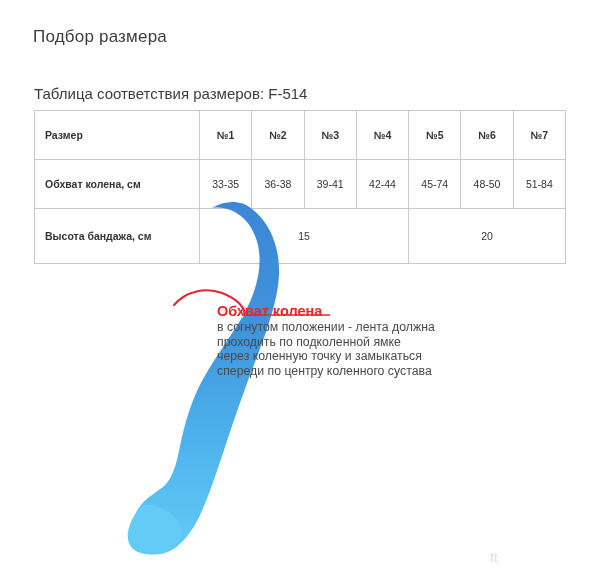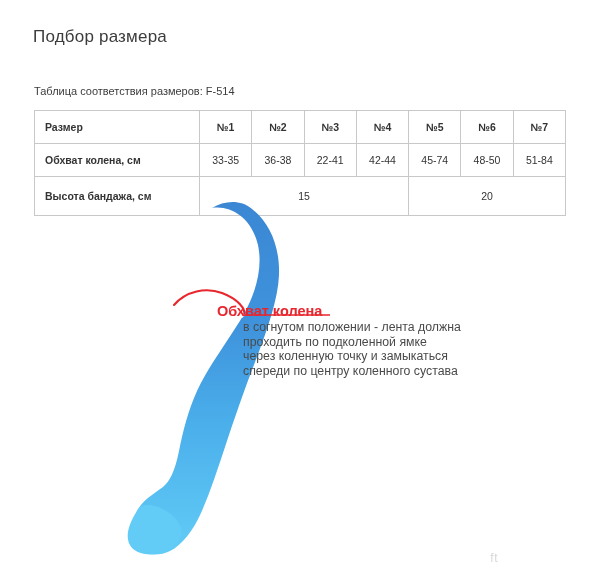--- a/index.html
+++ b/index.html
@@ -27,37 +27,37 @@
     top: 27px;
     font-size: 17px;
     font-weight: 400;
     color: #3c3c3c;
     letter-spacing: 0.2px;
   }
   .table-caption {
     position: absolute;
     left: 34px;
     top: 85px;
-    font-size: 11px;
+    font-size: 15px;
     color: #3c3c3c;
     text-align: center;
   }
   .size-table {
     position: absolute;
     left: 34px;
     top: 110px;
     width: 532px;
     border-collapse: collapse;
     font-size: 10.5px;
     color: #333333;
     table-layout: fixed;
   }
   .size-table td, .size-table th {
     border: 1px solid #c8c8c8;
-    padding: 6px 4px;
+    padding: 14px 4px;
     text-align: center;
     vertical-align: middle;
     height: 20px;
   }
   .size-table .rowhead {
     text-align: left;
     padding-left: 10px;
     font-weight: bold;
     width: 150px;
   }
@@ -85,21 +85,20 @@
     color: #e8262e;
     font-size: 14.5px;
     font-weight: bold;
     line-height: 16px;
     margin-bottom: 1px;
   }
   .callout-text {
     color: #4a4a4a;
     font-size: 12.3px;
     line-height: 14.5px;
-    margin-left: 26px;
   }
   .watermark {
     position: absolute;
     right: 14px;
     bottom: 12px;
     font-size: 12px;
     color: #d8d8d8;
     letter-spacing: 0.5px;
     line-height: 9px;
     text-align: right;
@@ -123,21 +122,21 @@
         <td class="colhead">№3</td>
         <td class="colhead">№4</td>
         <td class="colhead">№5</td>
         <td class="colhead">№6</td>
         <td class="colhead">№7</td>
       </tr>
       <tr>
         <td class="rowhead">Обхват колена, см</td>
         <td>33-35</td>
         <td>36-38</td>
-        <td>22-41</td>
+        <td>39-41</td>
         <td>42-44</td>
         <td>45-74</td>
         <td>48-50</td>
         <td>51-84</td>
       </tr>
       <tr class="heights">
         <td class="rowhead">Высота бандажа, см</td>
         <td colspan="4">15</td>
         <td colspan="3">20</td>
       </tr>

